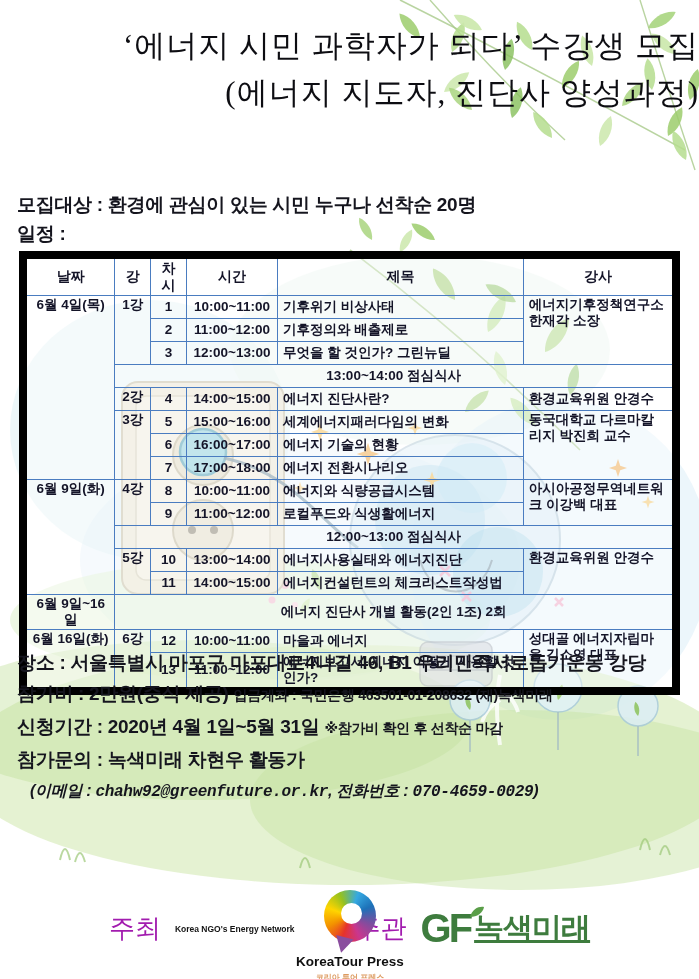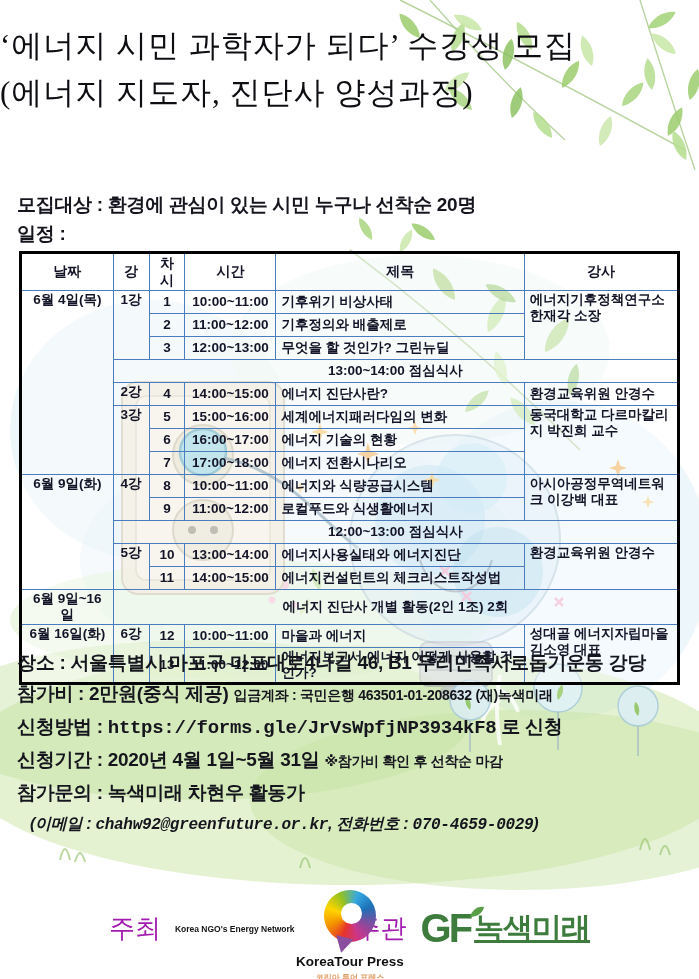--- a/index.html
+++ b/index.html
@@ -6,37 +6,37 @@
   body{
     width:699px;height:979px;position:relative;overflow:hidden;
     background:#ffffff;
     font-family:"Liberation Sans","DejaVu Sans",sans-serif;
     color:#15151e;
   }
   .bg-layer{position:absolute;top:0;left:0;width:699px;height:979px;z-index:0;}
   .content{position:relative;z-index:2;}
 
   
-  .title-block{position:absolute;top:22px;left:0;width:699px;text-align:left;z-index:2;}
+  .title-block{position:absolute;top:22px;left:0;width:699px;text-align:right;z-index:2;}
   .title-line{
     font-family:"Liberation Serif","DejaVu Serif",serif;
     font-size:31px;font-weight:500;letter-spacing:1px;color:#0d0d12;
     line-height:47px;white-space:nowrap;
   }
 
   
   .intro-block{position:absolute;top:190px;left:17px;z-index:2;}
   .intro-line{font-size:19px;font-weight:700;line-height:29px;letter-spacing:-0.3px;}
 
   
   .table-wrap{position:absolute;top:251px;left:19px;z-index:2;}
   table.schedule{
     border-collapse:collapse;width:661px;
     background:rgba(255,255,255,0.42);
-    border:3px solid #000000;
+    border:8px solid #000000;
   }
   table.schedule th, table.schedule td{
     border:1.5px solid #4a7cc0;
     font-size:13.5px;font-weight:700;color:#141428;
     padding:1px 5px;line-height:1.2;
   }
   table.schedule th{height:24px;text-align:center;font-size:14px;}
   table.schedule td{height:20px;}
   td.c{text-align:center;}
   td.l{text-align:left;}
@@ -319,23 +319,20 @@
       </table>
   </div>
 
   <div class="details-block">
     <div class="detail-line">장소 : 서울특별시 마포구 마포대로4나길 46, B1 우리민족서로돕기운동 강당</div>
     <div class="detail-line">
       <span>참가비 : 2만원(중식 제공)</span>
       <span class="sub">입금계좌 : 국민은행 463501-01-208632 (재)녹색미래</span>
     </div>
     <div class="detail-line">
-      <span>신청방법 : </span><span class="mono">https://forms.gle/JrVsWpfjNP3934kF8</span><span> 로 신청</span>
-    </div>
-    <div class="detail-line">
       <span>신청기간 : 2020년 4월 1일~5월 31일</span>
       <span class="sub">※참가비 확인 후 선착순 마감</span>
     </div>
     <div class="detail-line">참가문의 : 녹색미래 차현우 활동가</div>
     <div class="detail-line email-line">
       <span>(이메일 : </span><span class="mono">chahw92@greenfuture.or.kr</span><span>, 전화번호 : </span><span class="mono">070-4659-0029</span><span>)</span>
     </div>
   </div>
 
   <div class="footer">

